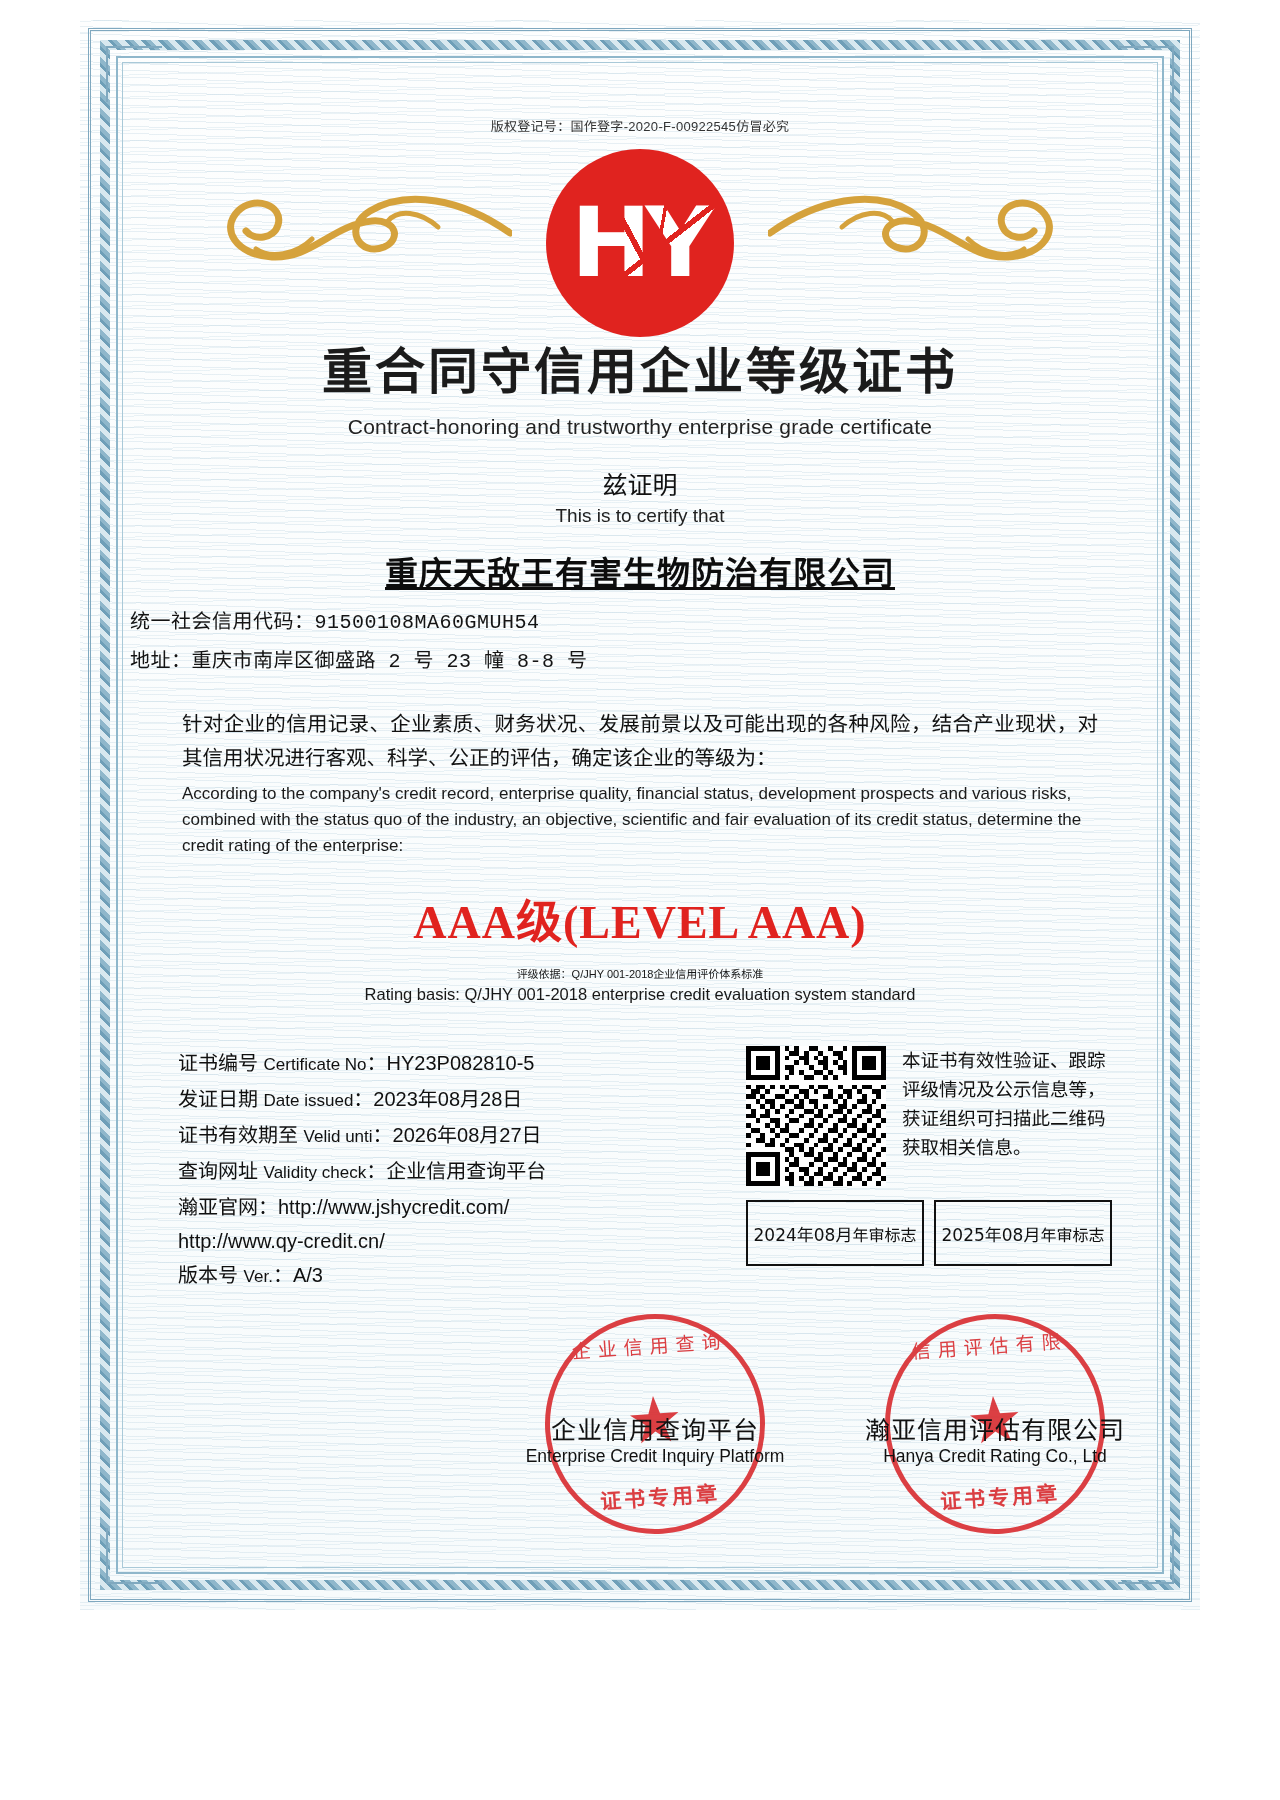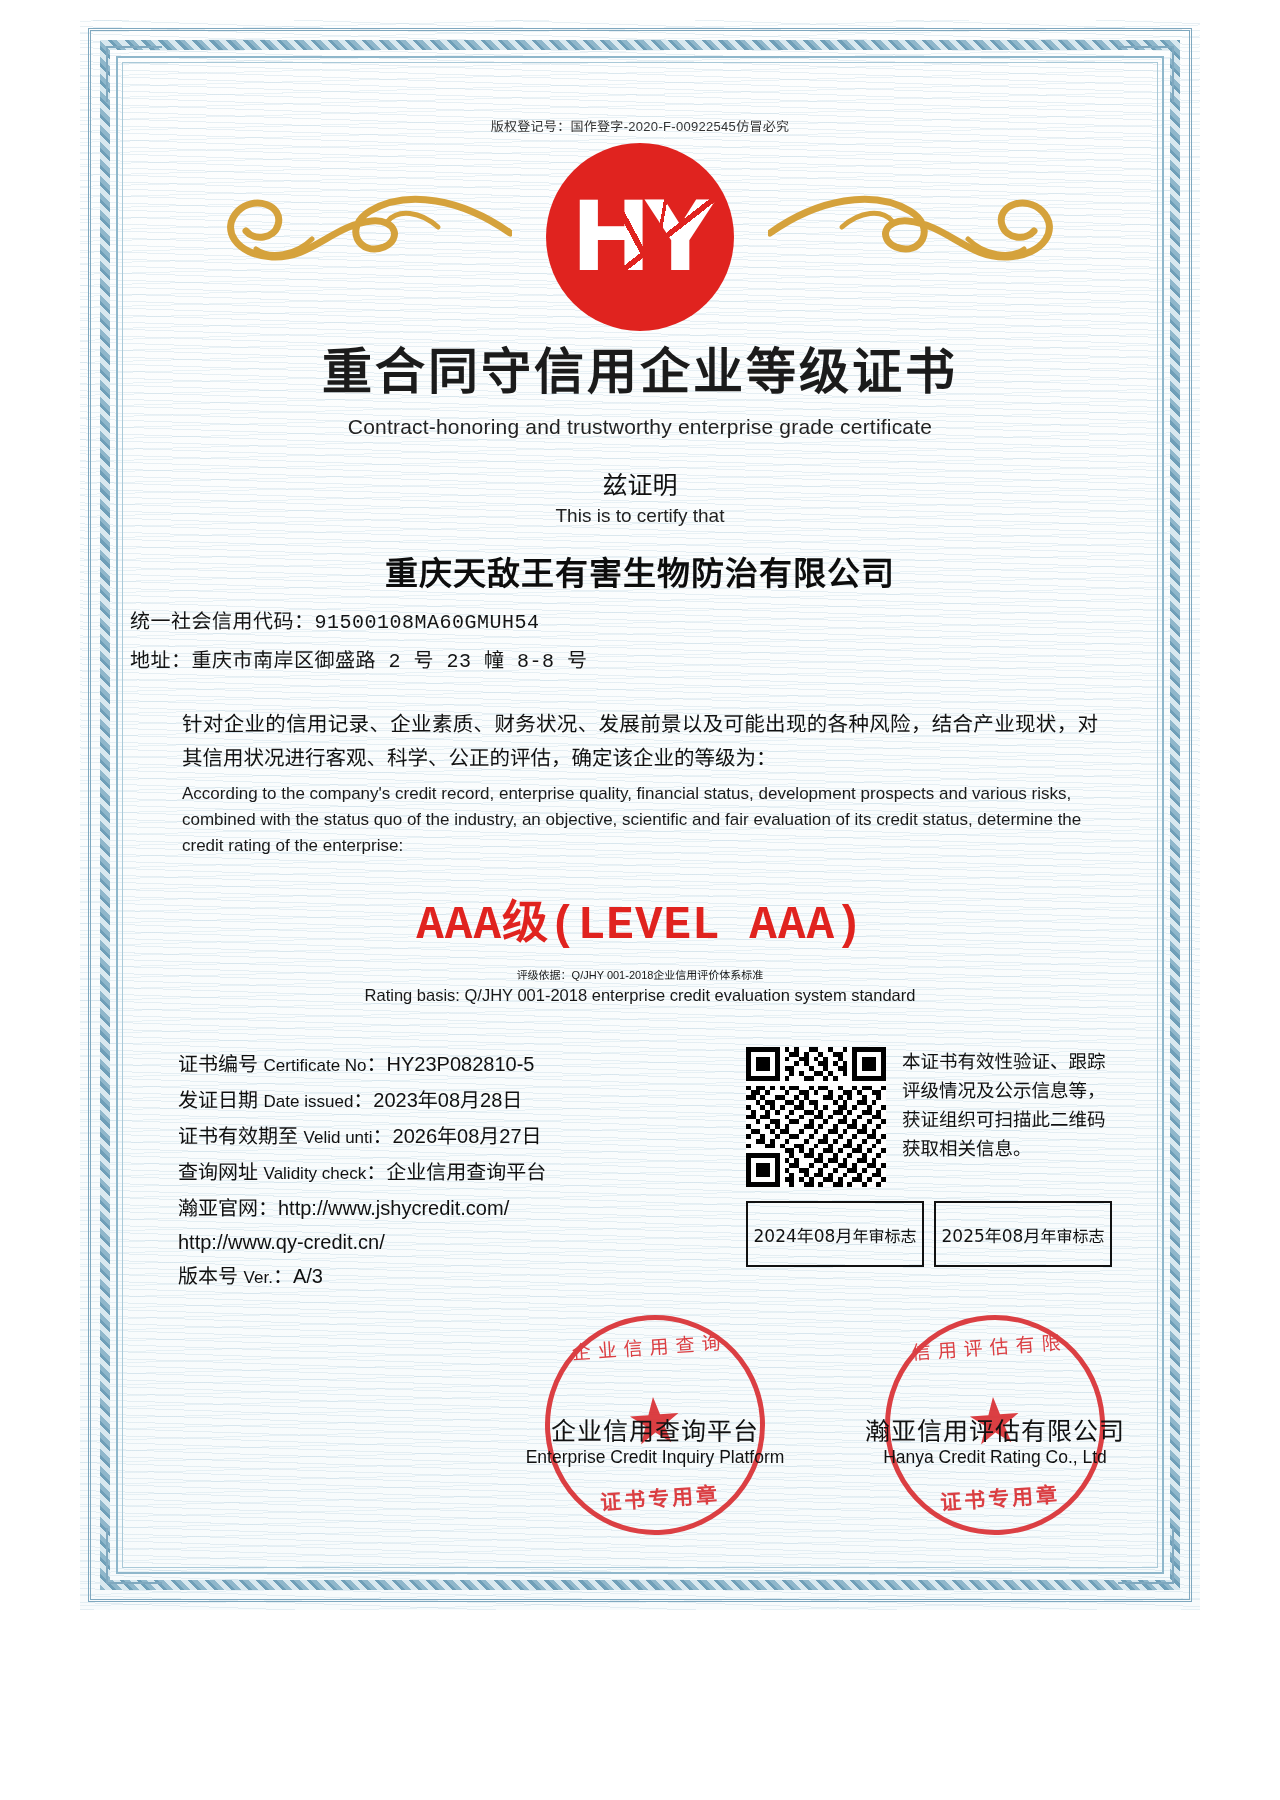--- a/index.html
+++ b/index.html
@@ -107,21 +107,21 @@
     position: absolute;
     top: 34px;
     width: 320px;
     height: 110px;
   }
   .flourish.left { left: 62px; }
   .flourish.right { right: 62px; }
   .logo-circle {
     position: absolute;
     left: 50%;
-    top: 6px;
+    top: 12px;
     transform: translateX(-50%);
     width: 188px;
     height: 188px;
     border-radius: 50%;
     background: #e0231f;
     display: flex;
     align-items: center;
     justify-content: center;
   }
   .logo-circle .hy {
@@ -178,20 +178,21 @@
   }
 
   .company-name {
     text-align: center;
     font-size: 33px;
     font-weight: bold;
     color: #0d0d0d;
     margin-top: 20px;
     letter-spacing: 1px;
     font-family: "DejaVu Sans", sans-serif;
+    text-decoration: underline;
   }
   .company-line {
     text-align: left;
     font-size: 20px;
     color: #141414;
     margin-top: 10px;
     letter-spacing: 0.5px;
     font-family: Liberation Mono, monospace;
   }
 
@@ -215,21 +216,21 @@
   }
 
   
   .level {
     text-align: center;
     font-size: 46px;
     font-weight: bold;
     color: #e0231f;
     margin-top: 26px;
     letter-spacing: 1px;
-    font-family: Liberation Mono, monospace;
+    font-family: Liberation Serif, serif;
   }
   .basis-cn {
     text-align: center;
     font-size: 11px;
     color: #171717;
     margin-top: 14px;
   }
   .basis-en {
     text-align: center;
     font-size: 16.5px;

